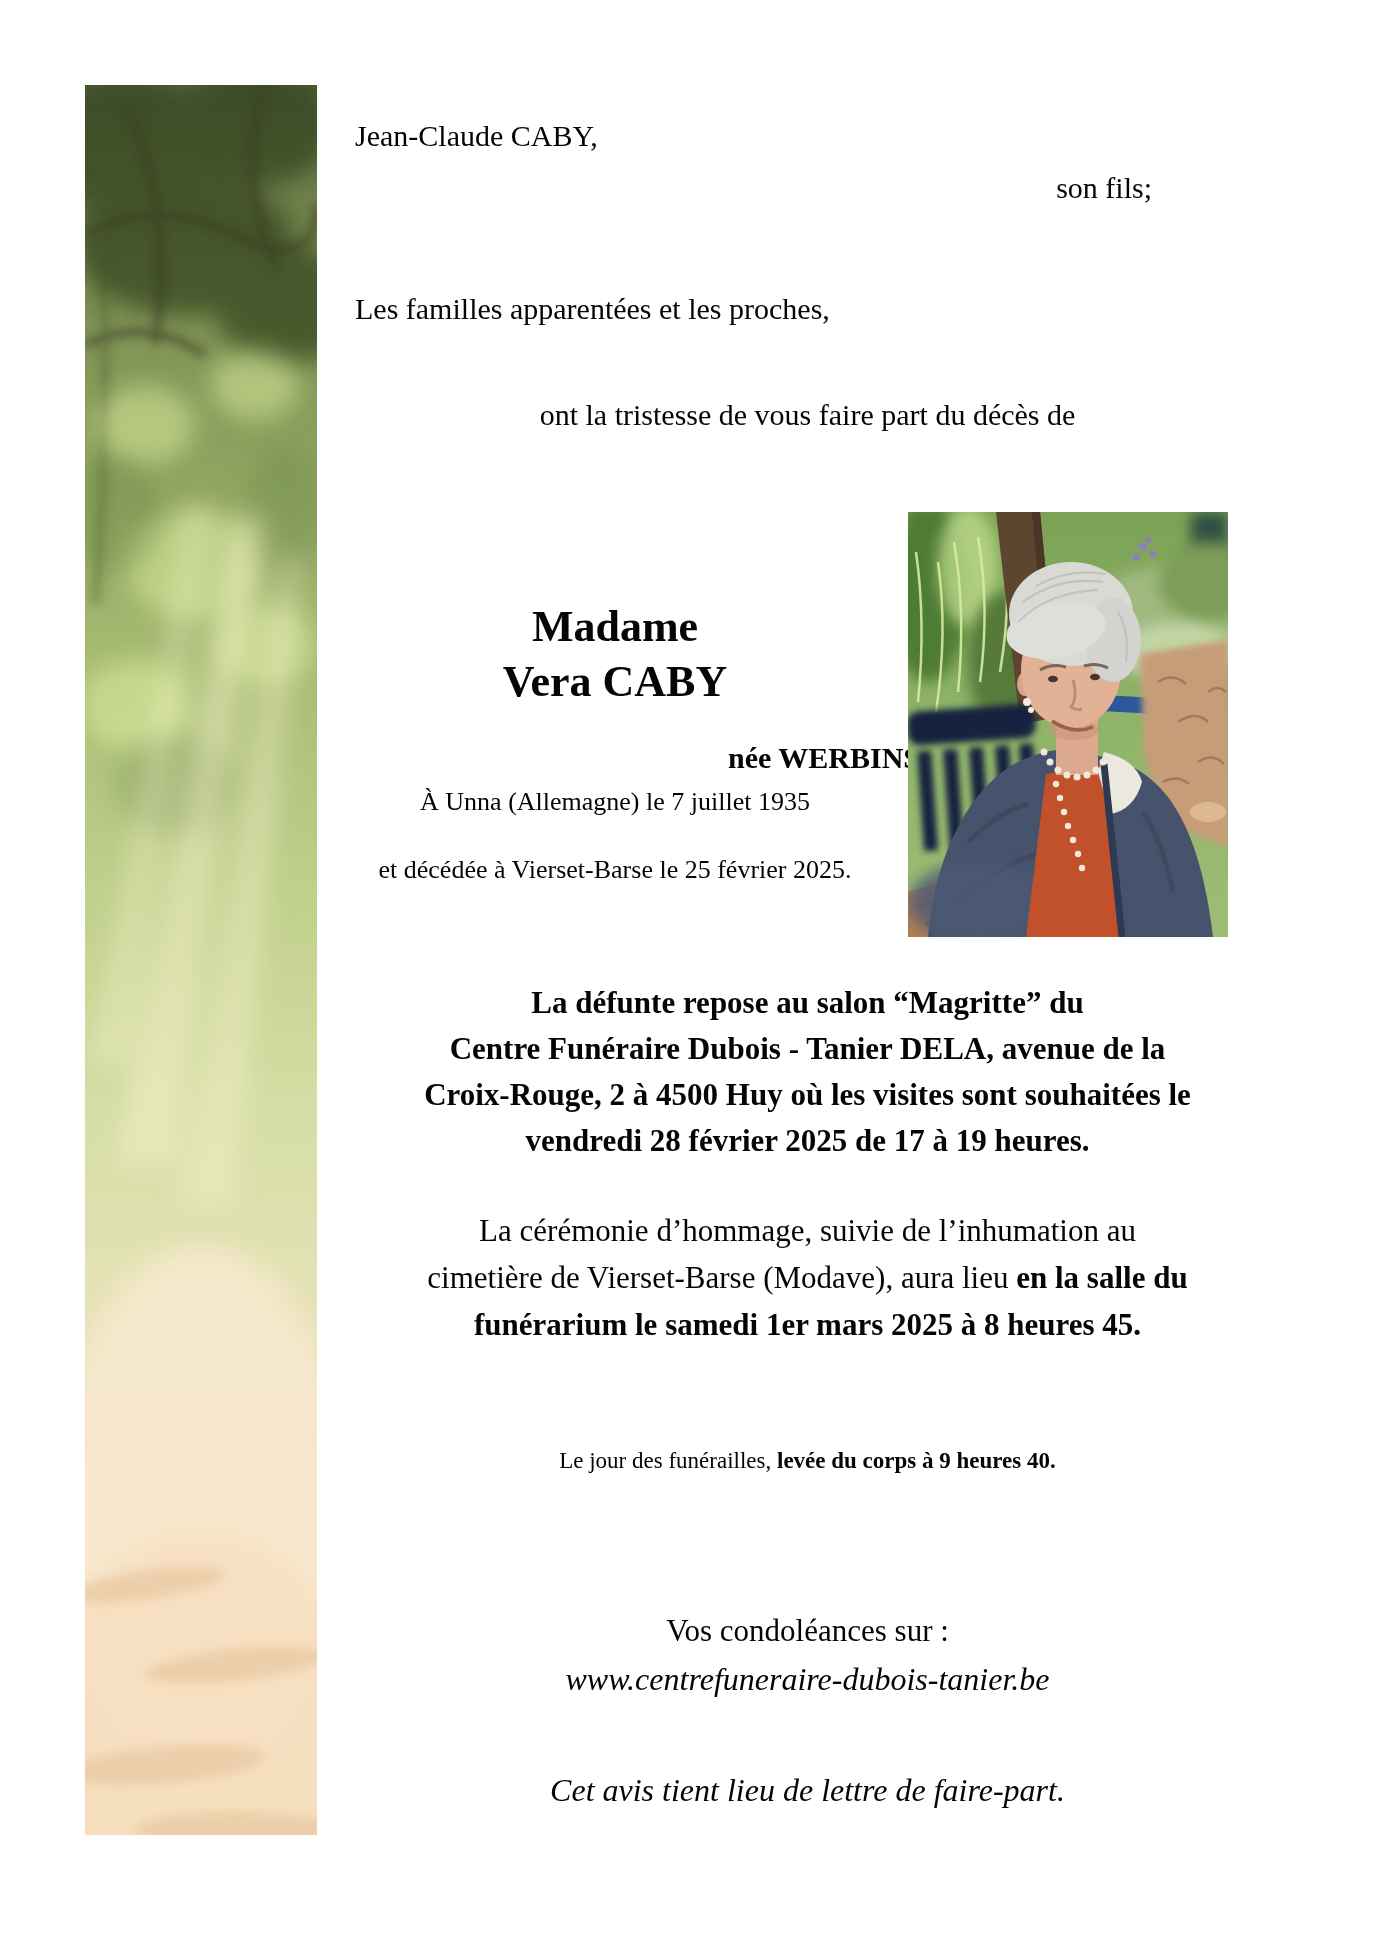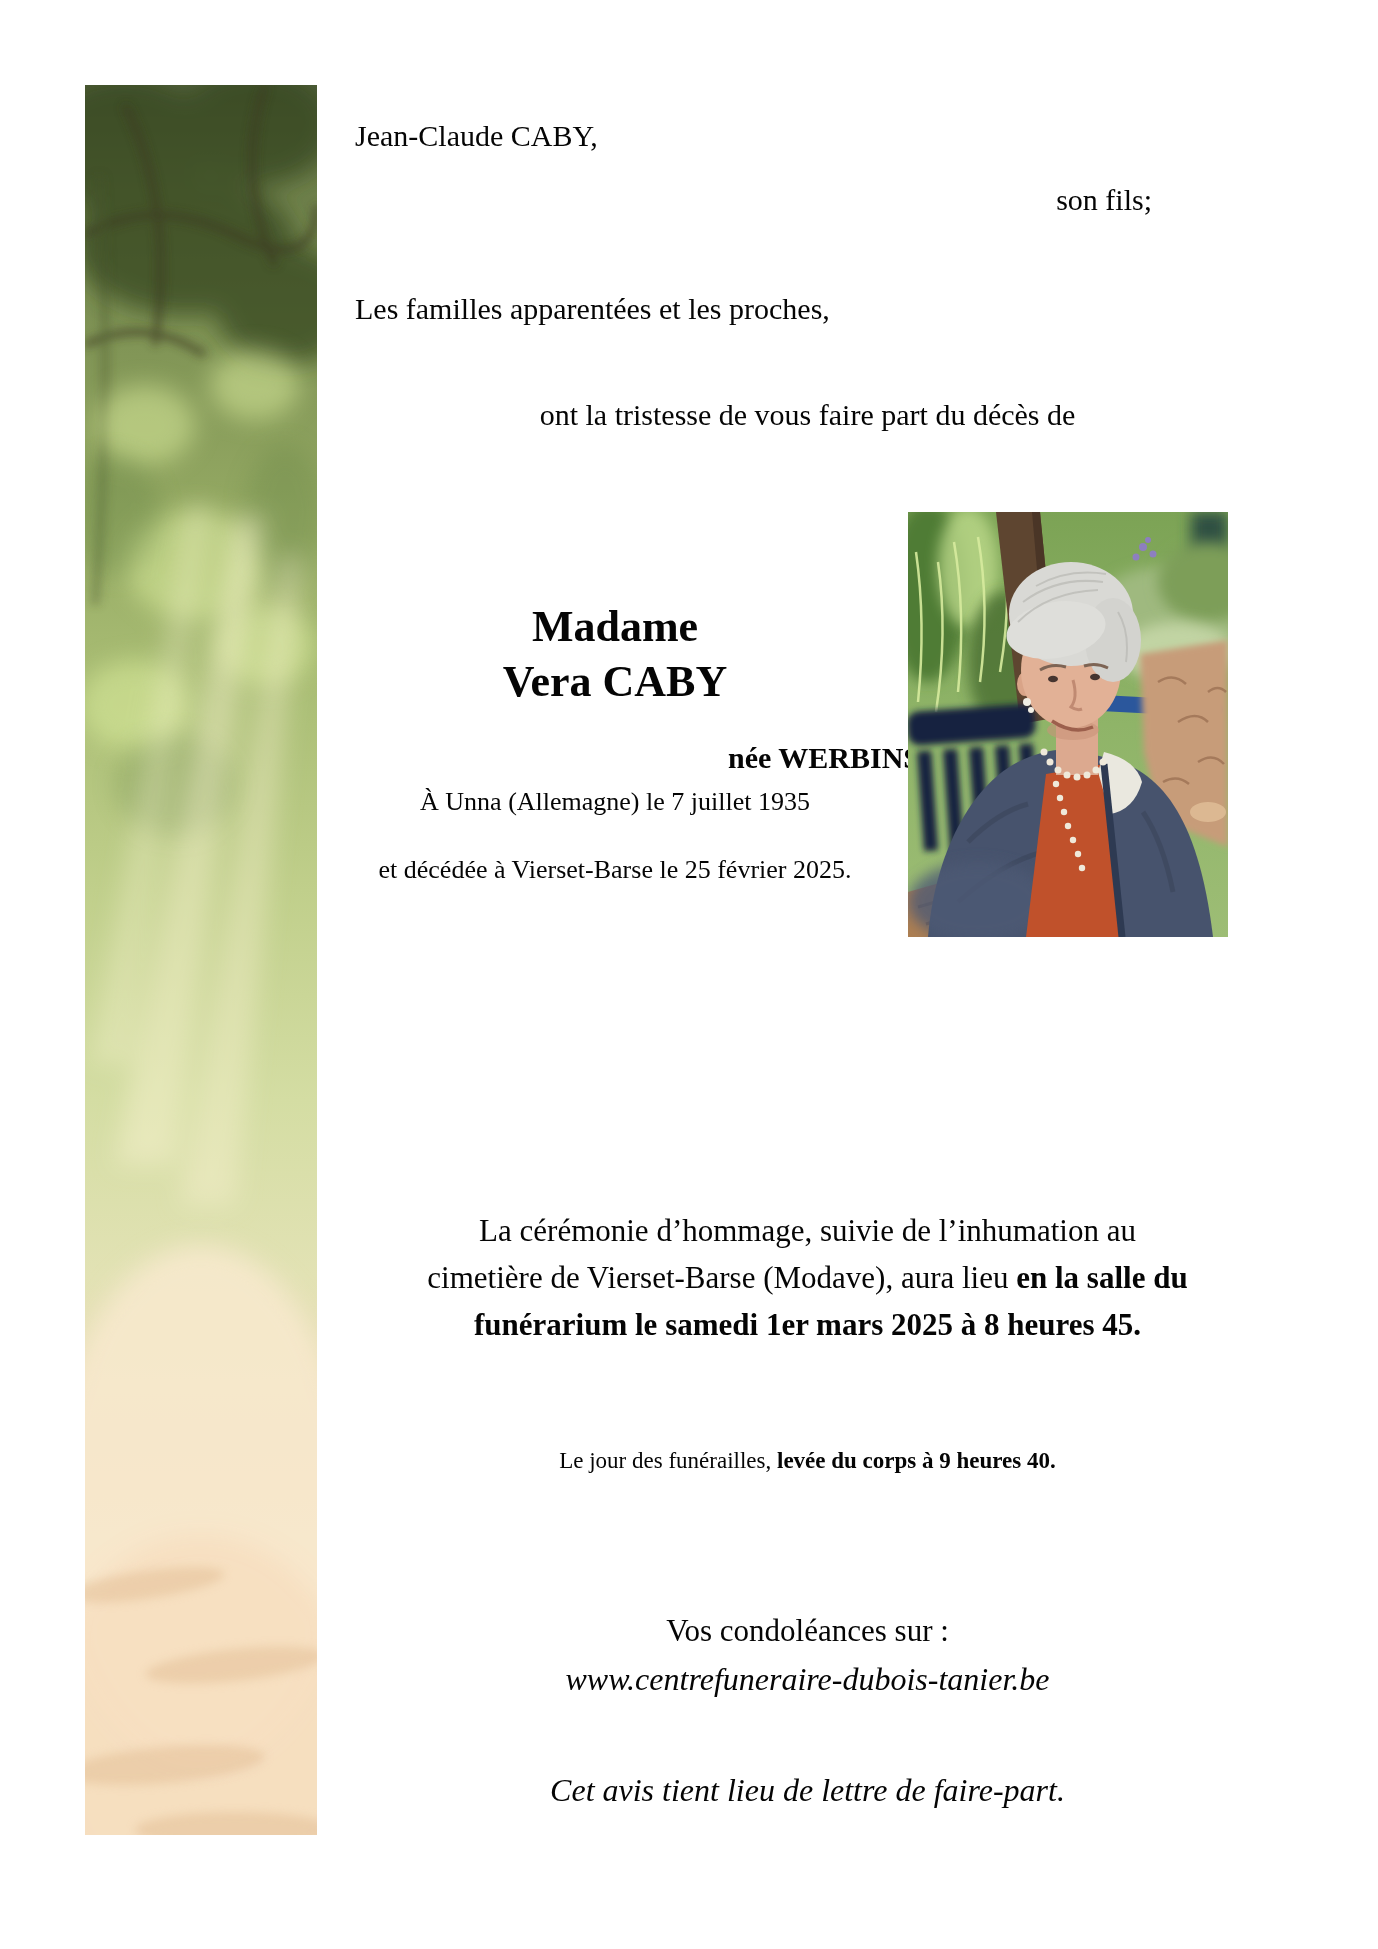--- a/index.html
+++ b/index.html
@@ -12,21 +12,21 @@
     color:#050505;
     overflow:hidden;
   }
   .abs{position:absolute;}
   .t30{font-size:30px;line-height:36px;}
   .t26{font-size:26px;line-height:30px;}
   .t31{font-size:23px;}
   .bold{font-weight:bold;}
   .italic{font-style:italic;}
   .center{text-align:center;}
-  .right{text-align:right;margin-top:12px;}
+  .right{text-align:right;}
   .col{left:336px;width:943px;}
   .nameblock{left:275px;width:680px;text-align:center;}
   .bigname{font-size:44px;line-height:50px;font-weight:bold;}
   .visitation-line{font-size:31px;line-height:46px;font-weight:bold;}
   .ceremony-line{font-size:31px;line-height:47px;}
   .condo-line{font-size:31px;line-height:49px;}
   svg{display:block;}
 </style>
 </head>
 <body>
@@ -229,20 +229,26 @@
           <circle cx="156" cy="300" r="3.2"></circle>
             <circle cx="160" cy="314" r="3.2"></circle>
           <circle cx="165" cy="328" r="3.2"></circle>
             <circle cx="170" cy="342" r="3.2"></circle>
           <circle cx="174" cy="356" r="3.2"></circle>
         </g>
       </g>
     </svg>
   </div>
 
+  <div class="abs col center" style="top:980px;">
+    <div class="visitation-line">La défunte repose au salon “Magritte” du</div>
+    <div class="visitation-line">Centre Funéraire Dubois - Tanier DELA, avenue de la</div>
+    <div class="visitation-line">Croix-Rouge, 2 à 4500 Huy où les visites sont souhaitées le</div>
+    <div class="visitation-line">vendredi 28 février 2025 de 17 à 19 heures.</div>
+  </div>
 
   <div class="abs col center" style="top:1207px;">
     <div class="ceremony-line">La cérémonie d’hommage, suivie de l’inhumation au</div>
     <div class="ceremony-line">
       <span>cimetière de Vierset-Barse (Modave), aura lieu </span><span class="bold">en la salle du</span>
     </div>
     <div class="ceremony-line bold">funérarium le samedi 1er mars 2025 à 8 heures 45.</div>
   </div>
 
   <div class="abs col center t31" style="top:1448px;">

